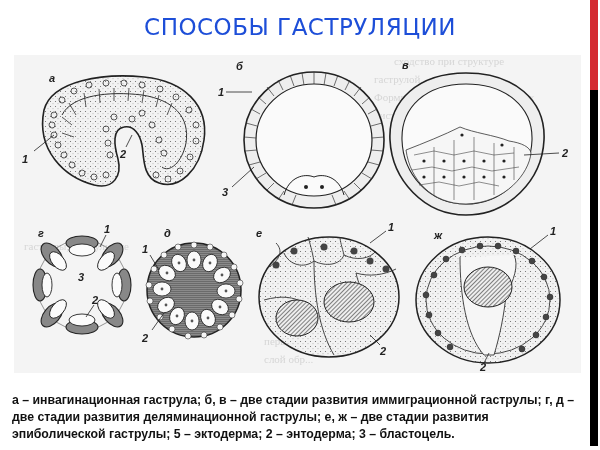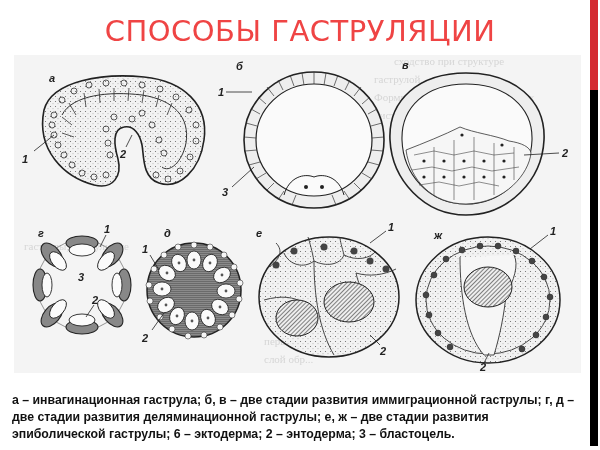--- a/index.html
+++ b/index.html
@@ -3,22 +3,22 @@
 <meta charset="utf-8">
 <style>
   html, body { margin: 0; padding: 0; }
   body {
     width: 600px; height: 450px; position: relative; overflow: hidden;
     background: #ffffff;
     font-family: "Liberation Sans", sans-serif;
   }
   .slide-title {
     position: absolute; left: 0; top: 14px; width: 600px;
-    text-align: center; font-size: 29px; letter-spacing: 0.5px;
-    color: #ef4444; font-family: "DejaVu Sans", sans-serif;
+    text-align: center; font-size: 23px; letter-spacing: 0.5px;
+    color: #1d4ed8; font-family: "DejaVu Sans", sans-serif;
   }
   .figure {
     position: absolute; left: 14px; top: 55px; width: 567px; height: 318px;
     background: #f4f4f4;
   }
   .figure svg { position: absolute; left: 0; top: 0; }
   .caption {
     position: absolute; left: 12px; top: 392px; width: 570px;
     font-size: 12.3px; font-weight: bold; line-height: 17px; color: #111;
     font-family: "Liberation Sans", sans-serif;
@@ -337,17 +337,17 @@
         <path d="M446,202 C446,240 452,280 470,300 L480,300 C486,280 490,260 492,240 C500,225 505,210 500,200" fill="#f6f6f6" stroke="#333" stroke-width="0.9"></path>
         <ellipse cx="474" cy="232" rx="24" ry="20" fill="url(#hatch)" stroke="#222" stroke-width="1"></ellipse>
         <line x1="516" y1="194" x2="534" y2="180" stroke="#222" stroke-width="0.8"></line>
         <text class="lbl" x="536" y="180">1</text>
         <line x1="475" y1="298" x2="470" y2="308" stroke="#222" stroke-width="0.8"></line>
         <text class="lbl" x="466" y="316">2</text>
       </g>
     </svg>
   </div>
 
-  <div class="caption">а – инвагинационная гаструла; б, в – две стадии развития иммиграционной гаструлы; г, д – две стадии развития деляминационной гаструлы; е, ж – две стадии развития эпиболической гаструлы; 6 – эктодерма; 2 – энтодерма; 3 – бластоцель.</div>
+  <div class="caption">а – инвагинационная гаструла; б, в – две стадии развития иммиграционной гаструлы; г, д – две стадии развития деляминационной гаструлы; е, ж – две стадии развития эпиболической гаструлы; 5 – эктодерма; 2 – энтодерма; 3 – бластоцель.</div>
 
   <div class="edge-bar-red"></div>
   <div class="edge-bar-black"></div>
 </div>
 
 </body></html>

